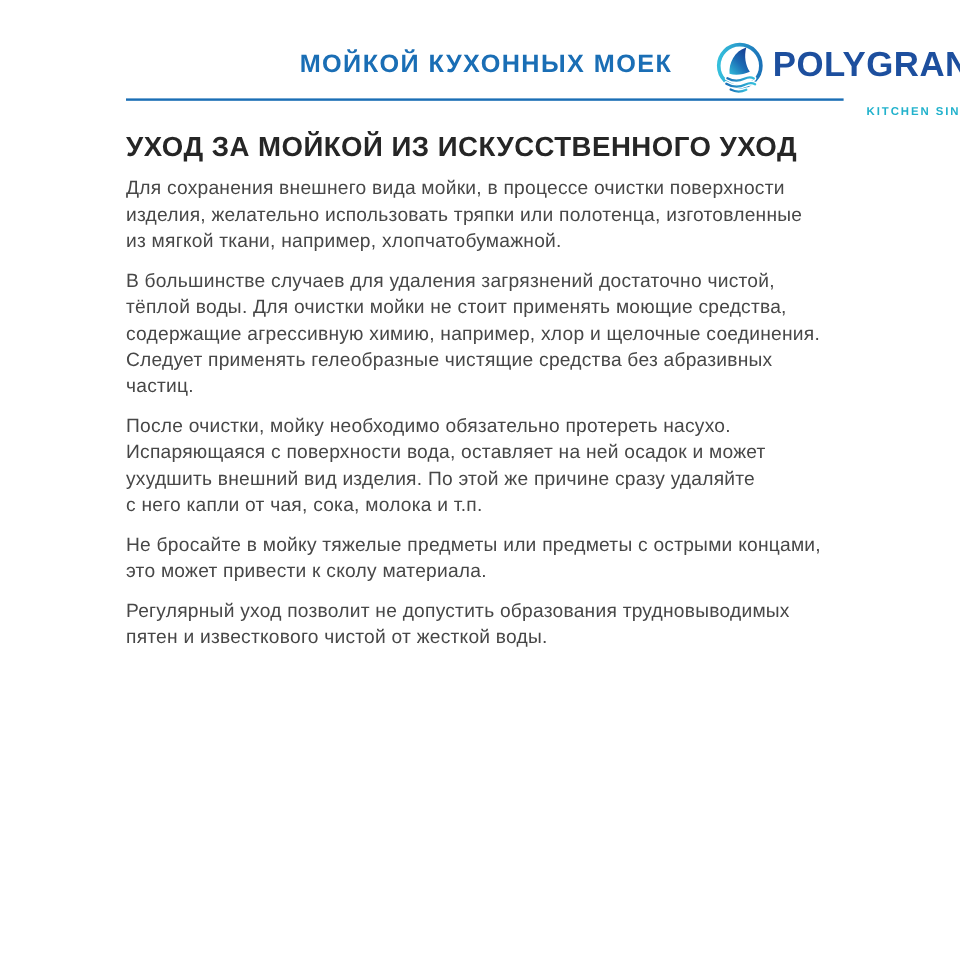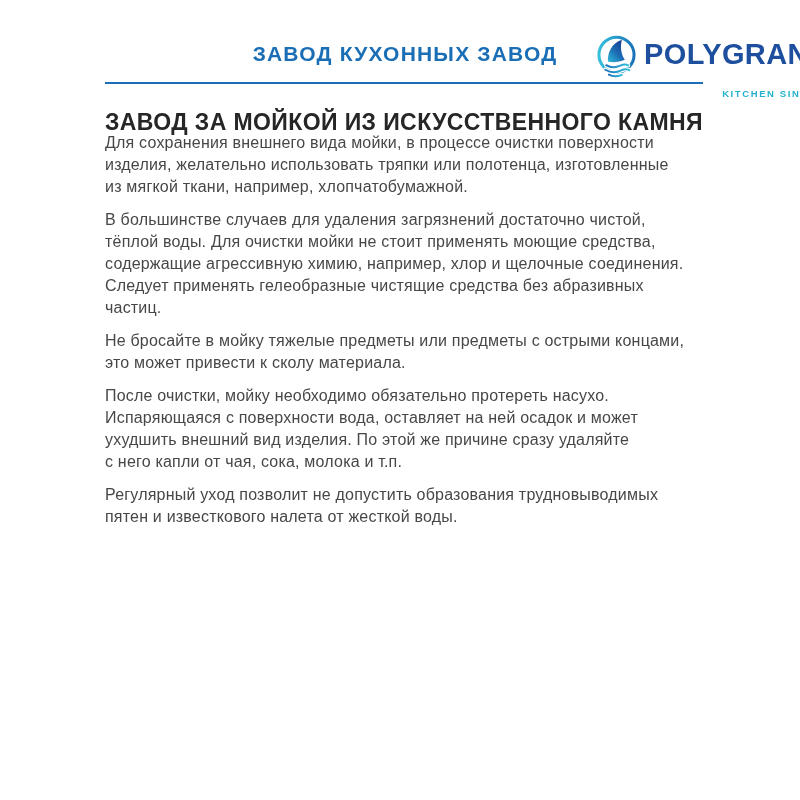--- a/index.html
+++ b/index.html
@@ -71,39 +71,39 @@
     width: 620px;
     font-size: 23px;
     font-weight: 700;
     letter-spacing: 0.4px;
     color: #262626;
     white-space: nowrap;
   }
 
   .doc-body {
     position: absolute;
-    top: 132px;
+    top: 147px;
     left: 105px;
     width: 620px;
     font-size: 16px;
     line-height: 22px;
     letter-spacing: 0.2px;
     color: #474747;
   }
   .doc-body p {
     margin: 0 0 11px 0;
     white-space: pre-line;
   }
 </style>
 </head>
 <body>
 
 <div class="page">
 
-  <div class="brand-line">ЗАВОД КУХОННЫХ ЗАВОД</div>
+  <div class="brand-line">МОЙКОЙ КУХОННЫХ МОЕК</div>
 
   <div class="logo">
     <span class="logo-icon">
       <svg viewBox="0 0 50 52" width="45" height="49" aria-hidden="true">
         <defs>
           <linearGradient id="ringGrad" x1="0" y1="0.5" x2="1" y2="0.5">
             <stop offset="0" stop-color="#35bfdc"></stop>
             <stop offset="1" stop-color="#1b72b8"></stop>
           </linearGradient>
           <linearGradient id="sailGrad" x1="0.9" y1="0" x2="0.1" y2="1">
@@ -127,34 +127,34 @@
       </svg>
     </span>
     <span class="logo-text">
       <span class="logo-name">POLYGRAN</span>
       <span class="logo-tagline">KITCHEN SINK</span>
     </span>
   </div>
 
   <div class="header-divider"></div>
 
-  <h1 class="doc-title">ЗАВОД ЗА МОЙКОЙ ИЗ ИСКУССТВЕННОГО КАМНЯ</h1>
+  <h1 class="doc-title">УХОД ЗА МОЙКОЙ ИЗ ИСКУССТВЕННОГО УХОД</h1>
 
   <div class="doc-body">
     <p>Для сохранения внешнего вида мойки, в процессе очистки поверхности
 изделия, желательно использовать тряпки или полотенца, изготовленные
 из мягкой ткани, например, хлопчатобумажной.</p>
     <p>В большинстве случаев для удаления загрязнений достаточно чистой,
 тёплой воды. Для очистки мойки не стоит применять моющие средства,
 содержащие агрессивную химию, например, хлор и щелочные соединения.
 Следует применять гелеобразные чистящие средства без абразивных
 частиц.</p>
-    <p>Не бросайте в мойку тяжелые предметы или предметы с острыми концами,
-это может привести к сколу материала.</p>
     <p>После очистки, мойку необходимо обязательно протереть насухо.
 Испаряющаяся с поверхности вода, оставляет на ней осадок и может
 ухудшить внешний вид изделия. По этой же причине сразу удаляйте
 с него капли от чая, сока, молока и т.п.</p>
+    <p>Не бросайте в мойку тяжелые предметы или предметы с острыми концами,
+это может привести к сколу материала.</p>
     <p>Регулярный уход позволит не допустить образования трудновыводимых
-пятен и известкового налета от жесткой воды.</p>
+пятен и известкового чистой от жесткой воды.</p>
   </div>
 
 </div>
 
 </body></html>

